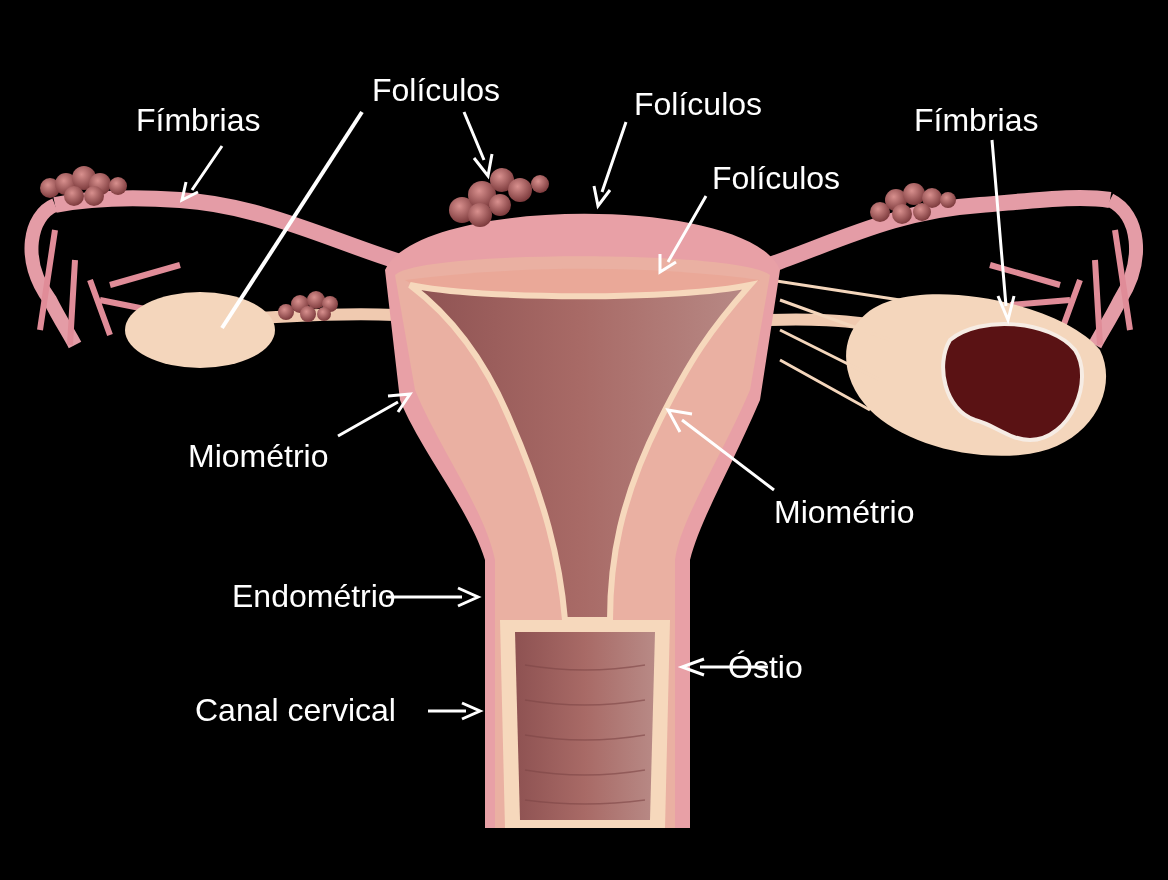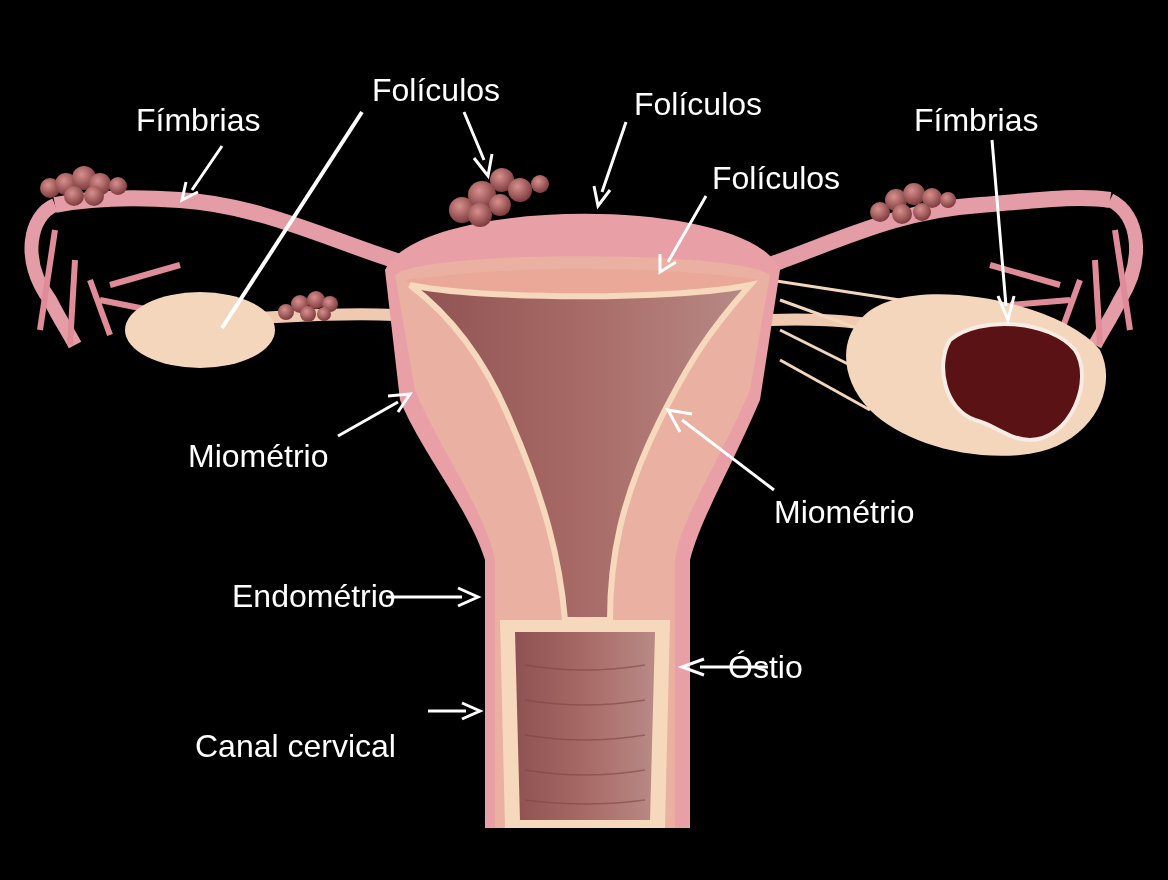--- a/index.html
+++ b/index.html
@@ -113,14 +113,14 @@
 </svg>
 
 <span class="label" style="left:136px;top:104px;">Fímbrias</span>
 <span class="label" style="left:372px;top:74px;">Folículos</span>
 <span class="label" style="left:634px;top:88px;">Folículos</span>
 <span class="label" style="left:712px;top:162px;">Folículos</span>
 <span class="label" style="left:914px;top:104px;">Fímbrias</span>
 <span class="label" style="left:188px;top:440px;">Miométrio</span>
 <span class="label" style="left:774px;top:496px;">Miométrio</span>
 <span class="label" style="left:192px;top:580px;margin-left:40px;">Endométrio</span>
-<span class="label" style="left:195px;top:730px;">Canal cervical</span>
+<span class="label" style="left:195px;top:694px;">Canal cervical</span>
 <span class="label" style="left:728px;top:651px;">Óstio</span>
 
 </body></html>

